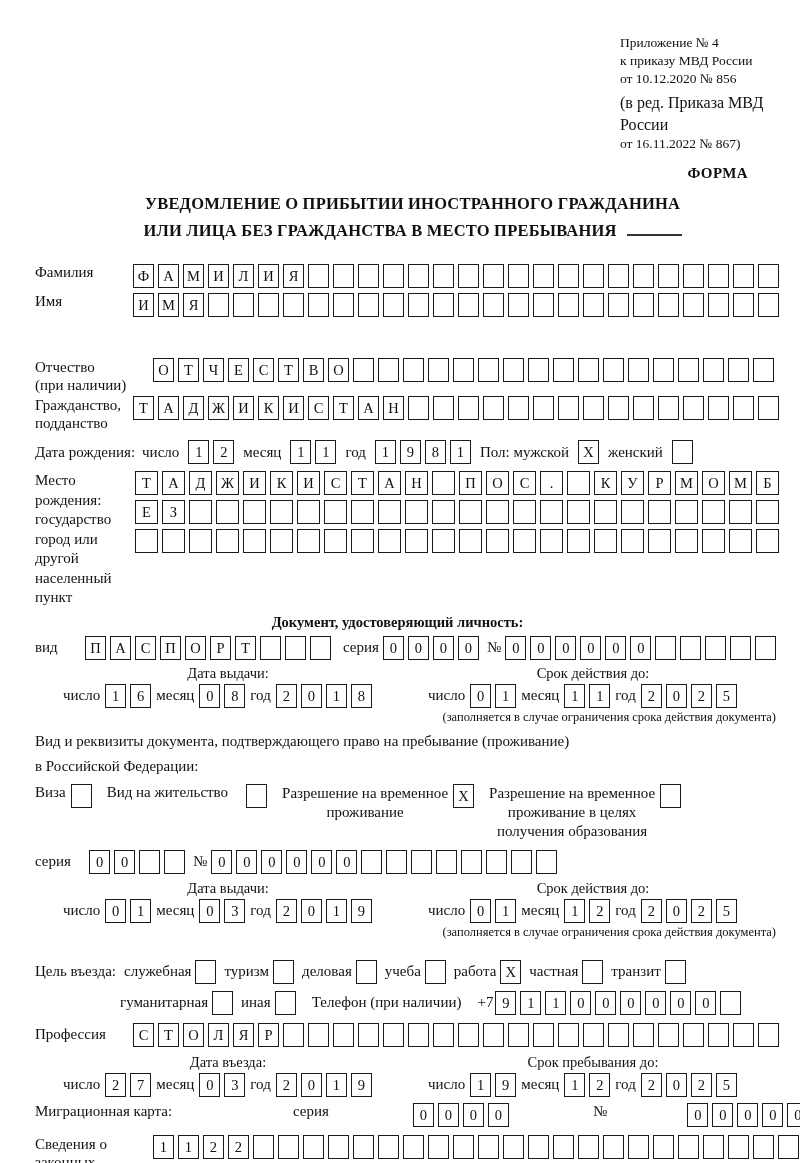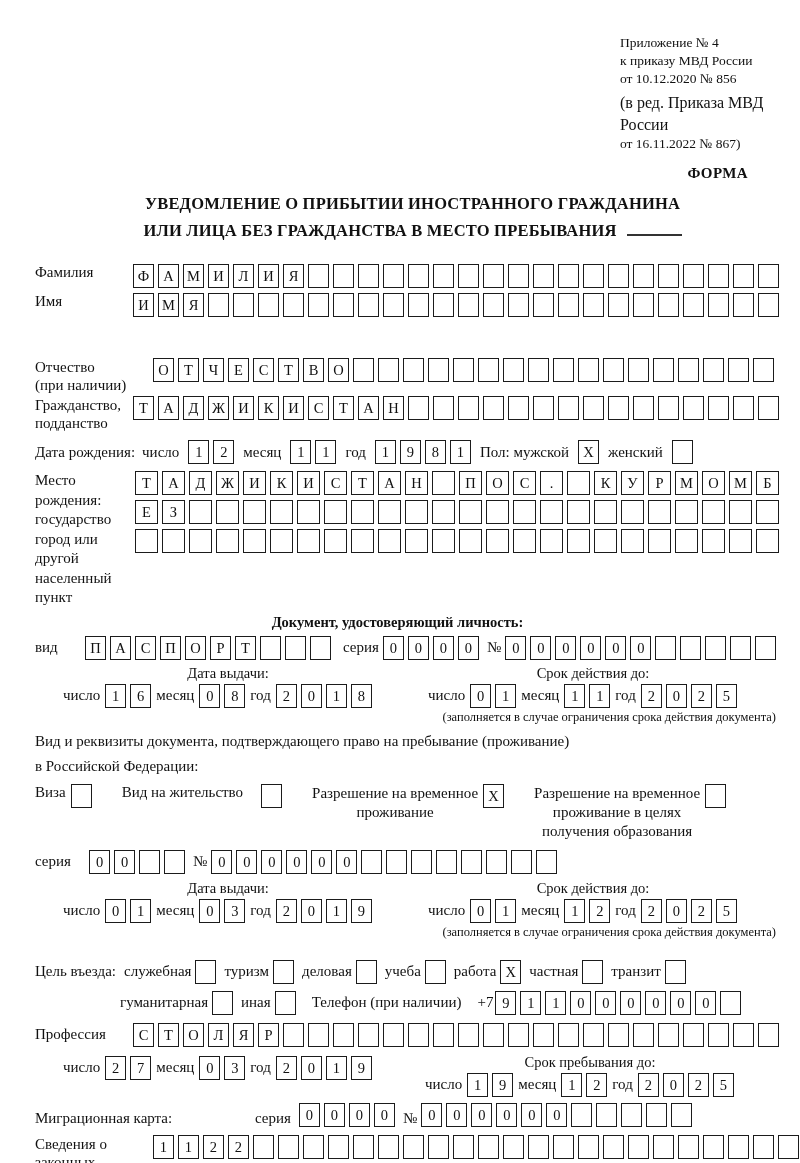--- a/index.html
+++ b/index.html
@@ -35,31 +35,31 @@
   .gap12{width:12px;flex:0 0 auto;}
   .gap8{width:8px;flex:0 0 auto;}
   .gap4{width:4px;flex:0 0 auto;}
   .dpair{display:flex;margin-top:3px;}
   .dcol-l{flex:0 0 355px;box-sizing:border-box;padding-left:28px;}
   .dcol-r{flex:0 0 360px;box-sizing:border-box;margin-left:35px;}
   .dhead{text-align:center;font-size:14.5px;width:330px;}
   .drow{display:flex;gap:5px;align-items:center;margin-top:2px;}
   .dnote{font-size:12.5px;text-align:right;padding-right:14px;margin-top:2px;margin-bottom:4px;}
   .intro{line-height:25px;margin-top:2px;}
-  .perm-row{display:flex;gap:30px;align-items:flex-start;margin-top:5px;margin-bottom:9px;}
+  .perm-row{display:flex;gap:15px;align-items:flex-start;margin-top:5px;margin-bottom:9px;}
   .perm-pair{display:flex;gap:5px;align-items:flex-start;}
   .perm-label{text-align:center;line-height:19px;}
   .r-ser2{align-items:center;margin-bottom:6px;}
   .r-ser2 .lab{flex-basis:42px;margin-right:12px;}
   .p-row1{display:flex;gap:8px;align-items:center;margin-top:20px;}
   .p-row2{display:flex;gap:2px;align-items:center;margin-top:7px;margin-left:85px;margin-bottom:8px;}
   .opt{display:flex;gap:4px;align-items:center;}
   .r-prof{margin-bottom:7px;align-items:center;}
   .r-prof .lab{flex-basis:98px;}
-  .r-mc{align-items:flex-end;margin-top:6px;margin-bottom:8px;}
+  .r-mc{align-items:flex-start;margin-top:6px;margin-bottom:8px;gap:38px;}
   .r-mc .lab{flex-basis:220px;}
   .r-rep .lab{flex-basis:104px;line-height:18.5px;white-space:nowrap;}
   .rep-rows{display:flex;flex-direction:column;gap:7px;}
 </style>
 </head>
 <body>
 
 <div class="page">
 
   <div class="appendix">
@@ -643,20 +643,21 @@
           <span class="cb"></span>
           <span class="cb"></span>
           <span class="cb"></span>
           <span class="cb"></span>
           <span class="cb"></span>
         </span>
     </div>
 
     <div class="dpair">
       <div class="dcol-l">
+        <div class="dhead">Дата въезда:</div>
         <div class="drow">
           <span>число</span>
           <span class="boxes">
               <span class="cb">2</span>
               <span class="cb">7</span>
             </span>
           <span>месяц</span>
           <span class="boxes">
               <span class="cb">0</span>
               <span class="cb">3</span>

